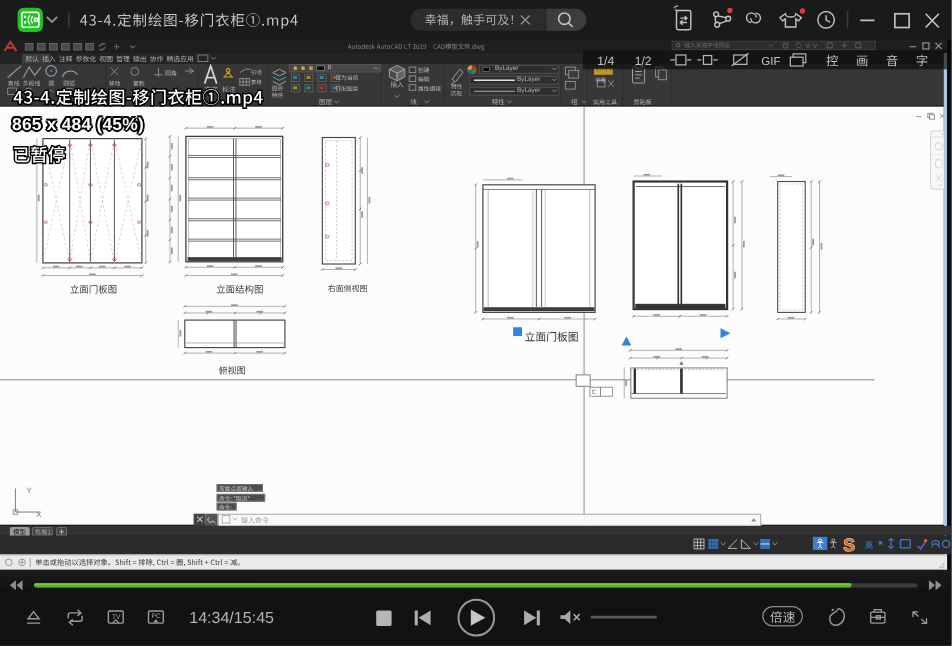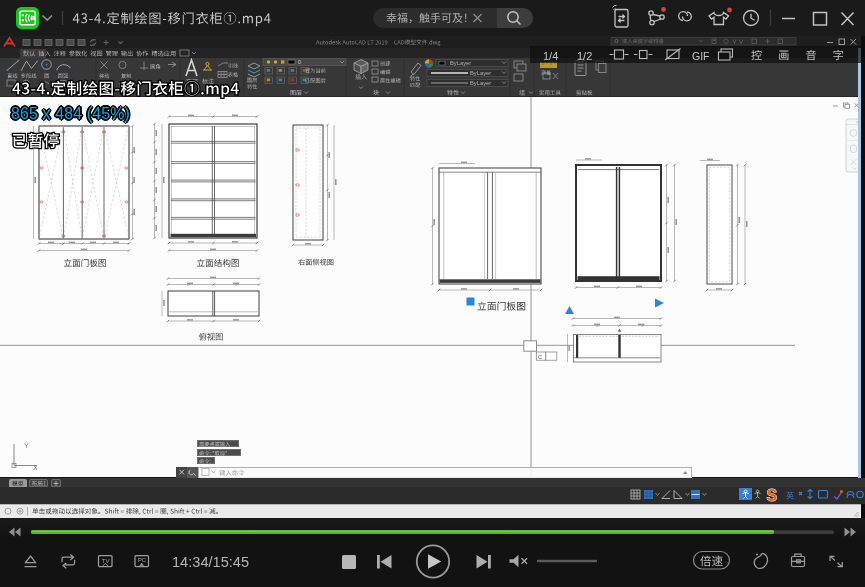--- a/index.html
+++ b/index.html
@@ -624,21 +624,21 @@
       <text x="692" y="59.5" font-family="Liberation Sans" font-size="10.5" fill="#c4c4c4">GIF</text>
       <path transform="translate(751.0,59.3)" fill="#c9c9c9" d="M7.78 -6.19C8.49 -5.56 9.44 -4.65 9.9 -4.13L10.45 -4.68C9.96 -5.19 9 -6.05 8.3 -6.65ZM6.27 -6.64C5.75 -5.9 4.93 -5.15 4.14 -4.65C4.3 -4.5 4.57 -4.17 4.67 -4.01C5.48 -4.59 6.41 -5.5 7.01 -6.37ZM1.84 -9.42V-7.24H0.48V-6.44H1.84V-3.76C1.28 -3.57 0.76 -3.42 0.36 -3.29L0.55 -2.45L1.84 -2.92V-0.18C1.84 -0.02 1.78 0.02 1.65 0.02C1.51 0.03 1.08 0.03 0.59 0.02C0.71 0.25 0.81 0.59 0.83 0.8C1.53 0.81 1.98 0.77 2.24 0.65C2.52 0.52 2.62 0.28 2.62 -0.18V-3.2L3.83 -3.64L3.7 -4.41L2.62 -4.03V-6.44H3.79V-7.24H2.62V-9.42ZM3.72 -0.22V0.53H10.8V-0.22H7.72V-3.04H10V-3.79H4.63V-3.04H6.87V-0.22ZM6.59 -9.22C6.74 -8.87 6.93 -8.42 7.07 -8.05H4.11V-6.09H4.87V-7.31H9.88V-6.2H10.68V-8.05H7.97C7.84 -8.44 7.59 -8.98 7.37 -9.42Z"></path>
       <path transform="translate(778.2,59.3)" fill="#c9c9c9" d="M1.03 -8.68V-7.88H10.19V-8.68ZM2.88 -6.63V-1.59H8.28V-6.63ZM3.6 -3.79H5.19V-2.31H3.6ZM5.94 -3.79H7.54V-2.31H5.94ZM3.6 -5.92H5.19V-4.46H3.6ZM5.94 -5.92H7.54V-4.46H5.94ZM1.01 -5.89V0.32H9.36V0.85H10.2V-5.97H9.36V-0.46H1.87V-5.89Z"></path>
       <path transform="translate(805.4,59.3)" fill="#c9c9c9" d="M4.87 -9.33C5.04 -9.05 5.2 -8.7 5.31 -8.39H1.25V-7.63H10.05V-8.39H6.25C6.14 -8.74 5.94 -9.17 5.7 -9.5ZM2.78 -7.38C3.07 -6.9 3.33 -6.24 3.43 -5.76H0.62V-5H10.6V-5.76H7.76C8.04 -6.23 8.32 -6.84 8.58 -7.38L7.67 -7.6C7.48 -7.07 7.15 -6.28 6.87 -5.76H3.91L4.31 -5.86C4.21 -6.33 3.93 -7.03 3.57 -7.56ZM2.99 -1.46H8.29V-0.24H2.99ZM2.99 -2.13V-3.29H8.29V-2.13ZM2.16 -4.01V0.91H2.99V0.48H8.29V0.88H9.16V-4.01Z"></path>
       <path transform="translate(832.6,59.3)" fill="#c9c9c9" d="M5.15 -4.07V-3.36H0.77V-2.55H5.15V-0.16C5.15 0 5.1 0.06 4.89 0.07C4.69 0.07 3.96 0.07 3.21 0.04C3.36 0.27 3.52 0.65 3.57 0.88C4.52 0.88 5.12 0.87 5.51 0.75C5.91 0.6 6.04 0.36 6.04 -0.13V-2.55H10.42V-3.36H6.04V-3.77C7.02 -4.3 8.03 -5.06 8.72 -5.78L8.15 -6.22L7.96 -6.17H2.61V-5.38H7.11C6.54 -4.88 5.81 -4.39 5.15 -4.07ZM4.75 -9.23C4.96 -8.94 5.17 -8.57 5.32 -8.24H0.9V-5.92H1.72V-7.44H9.44V-5.92H10.3V-8.24H6.31C6.15 -8.61 5.86 -9.12 5.57 -9.49Z"></path>
     </svg>
 <svg class="a" style="left:0;top:70px" width="300" height="90" viewBox="0 70 300 90">
       <path transform="translate(12,94.2)" fill="#ffffff" stroke="#000" stroke-width="2.6" paint-order="stroke" d="M5.29 0H6.97V-3.09H8.42V-4.49H6.97V-11.5H4.88L0.31 -4.29V-3.09H5.29ZM5.29 -4.49H2.14L4.38 -7.94C4.71 -8.53 5.02 -9.13 5.3 -9.72H5.37C5.34 -9.08 5.29 -8.11 5.29 -7.49Z M13.42 0.22C15.53 0.22 17.26 -1.01 17.26 -3.09C17.26 -4.63 16.22 -5.63 14.9 -5.97V-6.04C16.12 -6.49 16.89 -7.41 16.89 -8.74C16.89 -10.62 15.42 -11.7 13.36 -11.7C12.03 -11.7 10.99 -11.12 10.07 -10.31L11 -9.19C11.68 -9.83 12.41 -10.25 13.3 -10.25C14.39 -10.25 15.06 -9.63 15.06 -8.61C15.06 -7.46 14.31 -6.61 12.05 -6.61V-5.27C14.64 -5.27 15.44 -4.45 15.44 -3.18C15.44 -1.98 14.56 -1.28 13.27 -1.28C12.08 -1.28 11.24 -1.86 10.55 -2.53L9.68 -1.37C10.46 -0.51 11.61 0.22 13.42 0.22Z M19.22 -3.74H23.34V-5.07H19.22Z M29.69 0H31.38V-3.09H32.83V-4.49H31.38V-11.5H29.29L24.72 -4.29V-3.09H29.69ZM29.69 -4.49H26.54L28.79 -7.94C29.11 -8.53 29.43 -9.13 29.71 -9.72H29.77C29.74 -9.08 29.69 -8.11 29.69 -7.49Z M35.97 0.22C36.66 0.22 37.19 -0.33 37.19 -1.06C37.19 -1.79 36.66 -2.32 35.97 -2.32C35.3 -2.32 34.77 -1.79 34.77 -1.06C34.77 -0.33 35.3 0.22 35.97 0.22Z M42 -5.91C41.69 -3.15 40.86 -0.94 39.14 0.36C39.49 0.58 40.09 1.09 40.33 1.34C41.3 0.5 42.03 -0.59 42.56 -1.95C43.99 0.55 46.26 1.08 49.36 1.08H53.14C53.2 0.64 53.45 -0.08 53.68 -0.42C52.78 -0.41 50.14 -0.41 49.44 -0.41C48.64 -0.41 47.88 -0.44 47.19 -0.55V-3.31H51.7V-4.7H47.19V-6.96H50.92V-8.36H42.01V-6.96H45.66V-0.97C44.56 -1.45 43.68 -2.29 43.14 -3.78C43.28 -4.41 43.4 -5.07 43.5 -5.77ZM45.16 -12.89C45.4 -12.45 45.63 -11.93 45.8 -11.47H39.85V-7.82H41.3V-10.06H51.53V-7.82H53.04V-11.47H47.5C47.33 -12.01 46.96 -12.75 46.63 -13.31Z M64.92 -11.79V-3.07H66.29V-11.79ZM67.71 -12.96V-0.56C67.71 -0.31 67.62 -0.23 67.39 -0.23C67.11 -0.22 66.25 -0.22 65.37 -0.25C65.58 0.19 65.78 0.86 65.84 1.26C67.03 1.26 67.92 1.23 68.43 0.98C68.95 0.73 69.13 0.31 69.13 -0.56V-12.96ZM56.62 -12.84C56.31 -11.34 55.78 -9.77 55.09 -8.74C55.44 -8.61 56.01 -8.39 56.33 -8.22H55.23V-6.86H58.95V-5.49H55.9V0.05H57.23V-4.17H58.95V1.29H60.35V-4.17H62.16V-1.36C62.16 -1.2 62.11 -1.15 61.97 -1.15C61.8 -1.14 61.35 -1.14 60.77 -1.15C60.94 -0.8 61.13 -0.28 61.16 0.11C61.99 0.11 62.6 0.09 63 -0.12C63.41 -0.34 63.5 -0.72 63.5 -1.33V-5.49H60.35V-6.86H63.99V-8.22H60.35V-9.66H63.36V-11H60.35V-13.09H58.95V-11H57.57C57.73 -11.51 57.87 -12.04 57.98 -12.56ZM58.95 -8.22H56.4C56.65 -8.63 56.89 -9.11 57.09 -9.66H58.95Z M71.09 -0.94 71.43 0.5C72.81 -0.03 74.54 -0.72 76.19 -1.39L75.93 -2.62C74.13 -1.98 72.31 -1.31 71.09 -0.94ZM71.43 -6.54C71.65 -6.65 71.99 -6.72 73.38 -6.91C72.87 -6.07 72.42 -5.41 72.2 -5.13C71.75 -4.56 71.42 -4.2 71.07 -4.1C71.23 -3.73 71.46 -3.04 71.54 -2.76C71.89 -2.98 72.43 -3.17 75.99 -4.09C75.96 -4.38 75.93 -4.96 75.94 -5.35L73.55 -4.79C74.55 -6.13 75.52 -7.71 76.3 -9.25L75.02 -10C74.76 -9.39 74.44 -8.77 74.13 -8.19L72.76 -8.05C73.59 -9.41 74.4 -11.08 74.96 -12.65L73.57 -13.26C73.07 -11.4 72.1 -9.36 71.79 -8.86C71.5 -8.33 71.23 -7.97 70.95 -7.89C71.12 -7.52 71.36 -6.82 71.43 -6.54ZM80.45 -13.23C79.51 -11.12 77.86 -9.27 76.07 -8.11C76.3 -7.77 76.67 -7 76.78 -6.66C77.22 -6.96 77.64 -7.3 78.05 -7.68V-6.69H83.54V-7.96C83.98 -7.55 84.4 -7.19 84.82 -6.88C84.94 -7.29 85.27 -7.94 85.54 -8.28C84.13 -9.17 82.45 -10.76 81.46 -12.15L81.78 -12.79ZM83.46 -8.02H78.42C79.3 -8.88 80.11 -9.87 80.79 -10.95C81.53 -9.95 82.49 -8.91 83.46 -8.02ZM76.75 1.01C77.21 0.8 77.91 0.7 83.4 0.12C83.63 0.58 83.84 1 83.96 1.34L85.24 0.73C84.82 -0.3 83.82 -1.92 82.93 -3.1L81.76 -2.59C82.09 -2.12 82.43 -1.58 82.76 -1.05L78.84 -0.67C79.47 -1.65 80.23 -3 80.78 -3.93H84.97V-5.3H76.72V-3.93H79.19C78.62 -2.93 77.61 -1.23 77.28 -0.86C77.02 -0.55 76.63 -0.44 76.3 -0.36C76.44 -0.06 76.69 0.66 76.75 1.01Z M92.22 -4.27C93.5 -4.01 95.12 -3.45 96.01 -3.01L96.62 -3.96C95.71 -4.38 94.11 -4.88 92.83 -5.13ZM90.72 -2.28C92.89 -2.03 95.59 -1.4 97.09 -0.86L97.74 -1.92C96.18 -2.45 93.51 -3.03 91.41 -3.26ZM87.73 -12.53V1.33H89.15V0.7H99.41V1.33H100.88V-12.53ZM89.15 -0.61V-11.19H99.41V-0.61ZM92.91 -11.03C92.13 -9.81 90.8 -8.63 89.49 -7.88C89.77 -7.66 90.27 -7.22 90.49 -6.99C90.89 -7.25 91.3 -7.57 91.7 -7.91C92.13 -7.49 92.61 -7.1 93.16 -6.74C91.91 -6.19 90.53 -5.77 89.22 -5.52C89.47 -5.26 89.77 -4.68 89.91 -4.32C91.39 -4.68 92.98 -5.24 94.4 -5.99C95.67 -5.34 97.09 -4.82 98.51 -4.52C98.68 -4.85 99.05 -5.37 99.33 -5.63C98.05 -5.85 96.77 -6.22 95.62 -6.71C96.74 -7.46 97.69 -8.35 98.35 -9.36L97.52 -9.86L97.3 -9.8H93.53C93.75 -10.06 93.95 -10.34 94.12 -10.62ZM92.53 -8.69 96.26 -8.67C95.74 -8.19 95.09 -7.74 94.36 -7.33C93.64 -7.74 93.03 -8.19 92.53 -8.69Z M103.18 -3.74H107.3V-5.07H103.18Z M113.64 -13.06C112.54 -12.56 110.75 -12.09 109.17 -11.81C109.35 -11.48 109.53 -11 109.6 -10.67C110.14 -10.75 110.73 -10.84 111.31 -10.97V-8.72H109V-7.35H110.97C110.45 -5.68 109.61 -3.79 108.78 -2.71C109.02 -2.36 109.36 -1.75 109.49 -1.33C110.14 -2.26 110.8 -3.71 111.31 -5.19V1.33H112.68V-5.48C113.11 -4.8 113.56 -4.02 113.76 -3.57L114.59 -4.74C114.31 -5.12 113.07 -6.61 112.68 -7.02V-7.35H114.53V-8.72H112.68V-11.28C113.34 -11.45 113.98 -11.64 114.53 -11.87ZM117.05 -2.9C117.6 -2.56 118.21 -2.09 118.66 -1.67C117.32 -0.76 115.71 -0.16 114.03 0.19C114.29 0.48 114.63 1.01 114.79 1.39C118.67 0.42 122.04 -1.59 123.4 -5.69L122.45 -6.13L122.18 -6.07H119.84C120.13 -6.43 120.39 -6.8 120.61 -7.18L119.17 -7.46C120.66 -8.41 121.89 -9.66 122.62 -11.29L121.67 -11.76L121.48 -11.72H118.83C119.16 -12.09 119.45 -12.48 119.72 -12.87L118.22 -13.17C117.49 -12.04 116.13 -10.76 114.2 -9.84C114.53 -9.63 114.98 -9.14 115.18 -8.81C116.1 -9.31 116.9 -9.89 117.6 -10.48H120.56C120.09 -9.84 119.5 -9.28 118.83 -8.8C118.39 -9.14 117.83 -9.53 117.36 -9.78L116.29 -9.08C116.72 -8.8 117.26 -8.41 117.65 -8.08C116.62 -7.53 115.48 -7.13 114.32 -6.86C114.57 -6.57 114.92 -6.07 115.09 -5.73C116.51 -6.1 117.88 -6.66 119.1 -7.41C118.3 -6.02 116.76 -4.51 114.45 -3.46C114.76 -3.23 115.18 -2.75 115.38 -2.42C116.74 -3.12 117.85 -3.93 118.75 -4.82H121.48C121.05 -3.93 120.45 -3.17 119.75 -2.51C119.28 -2.92 118.67 -3.34 118.16 -3.63Z M126.19 -12.48C126.98 -11.58 127.95 -10.3 128.38 -9.5L129.6 -10.36C129.13 -11.14 128.12 -12.36 127.32 -13.23ZM125.67 -9.89V1.29H127.17V-9.89ZM129.94 -12.62V-11.2H137.12V-0.5C137.12 -0.19 137.03 -0.09 136.72 -0.09C136.4 -0.06 135.3 -0.06 134.25 -0.11C134.47 0.27 134.7 0.9 134.77 1.29C136.25 1.31 137.21 1.28 137.82 1.05C138.42 0.81 138.62 0.39 138.62 -0.5V-12.62Z M146.83 -12.82C147.17 -12.17 147.53 -11.33 147.7 -10.7H141.18V-9.28H146.64C145.26 -7.52 143.04 -5.83 140.73 -4.84C141 -4.54 141.39 -3.93 141.57 -3.57C142.48 -3.99 143.37 -4.49 144.19 -5.07V-1.39C144.19 -0.61 143.6 -0.08 143.24 0.16C143.49 0.41 143.9 0.97 144.04 1.28C144.48 0.97 145.15 0.73 149.95 -0.78C149.84 -1.11 149.69 -1.72 149.62 -2.14L145.69 -0.97V-6.22C146.58 -6.97 147.39 -7.82 148.08 -8.67C148.87 -4.59 150.34 -1.67 154.4 0.9C154.58 0.45 155.05 -0.11 155.44 -0.41C153.52 -1.48 152.21 -2.68 151.28 -4.1C152.4 -4.96 153.73 -6.13 154.76 -7.21L153.49 -8.1C152.76 -7.21 151.64 -6.15 150.61 -5.3C150.04 -6.47 149.67 -7.78 149.4 -9.28H154.97V-10.7H148.33L149.34 -11.03C149.19 -11.64 148.73 -12.57 148.33 -13.28Z M159.04 -13.17V-10.2H156.92V-8.83H158.83C158.4 -6.79 157.49 -4.41 156.54 -3.15C156.77 -2.78 157.12 -2.11 157.27 -1.68C157.93 -2.67 158.55 -4.21 159.04 -5.85V1.29H160.46V-6.41C160.85 -5.69 161.27 -4.9 161.45 -4.43L162.33 -5.46C162.08 -5.88 160.92 -7.57 160.46 -8.19V-8.83H162.3V-10.2H160.46V-13.17ZM164.36 -7.44H168.74V-4.65H164.36ZM170.85 -12.42H162.91V0.7H171.16V-0.73H164.36V-3.26H170.11V-8.81H164.36V-10.98H170.85Z M179.96 1.37C183.96 1.37 187.26 -1.87 187.26 -5.93C187.26 -9.95 183.99 -13.23 179.96 -13.23C175.94 -13.23 172.66 -9.95 172.66 -5.93C172.66 -1.9 175.94 1.37 179.96 1.37ZM179.96 0.86C176.22 0.86 173.18 -2.18 173.18 -5.93C173.18 -9.64 176.19 -12.71 179.96 -12.71C183.71 -12.71 186.75 -9.67 186.75 -5.93C186.75 -2.18 183.71 0.86 179.96 0.86ZM179.51 -1.95H181.1V-10.08H179.89C179.32 -9.77 178.7 -9.55 177.83 -9.39V-8.38H179.51Z M190.44 0.22C191.12 0.22 191.65 -0.33 191.65 -1.06C191.65 -1.79 191.12 -2.32 190.44 -2.32C189.77 -2.32 189.24 -1.79 189.24 -1.06C189.24 -0.33 189.77 0.22 190.44 0.22Z M194.47 0H196.26V-6.08C196.97 -6.86 197.6 -7.24 198.18 -7.24C199.16 -7.24 199.62 -6.66 199.62 -5.18V0H201.41V-6.08C202.13 -6.86 202.77 -7.24 203.35 -7.24C204.33 -7.24 204.77 -6.66 204.77 -5.18V0H206.57V-5.4C206.57 -7.58 205.73 -8.8 203.94 -8.8C202.86 -8.8 202 -8.13 201.15 -7.22C200.77 -8.21 200.07 -8.8 198.79 -8.8C197.71 -8.8 196.87 -8.17 196.12 -7.38H196.09L195.94 -8.6H194.47Z M209.53 3.48H211.32V0.7L211.28 -0.76C211.99 -0.14 212.77 0.22 213.52 0.22C215.46 0.22 217.22 -1.48 217.22 -4.43C217.22 -7.08 216 -8.8 213.84 -8.8C212.87 -8.8 211.93 -8.27 211.18 -7.64H211.15L211 -8.6H209.53ZM213.18 -1.29C212.67 -1.29 211.99 -1.5 211.32 -2.06V-6.26C212.04 -6.94 212.68 -7.3 213.35 -7.3C214.79 -7.3 215.36 -6.19 215.36 -4.4C215.36 -2.4 214.43 -1.29 213.18 -1.29Z M223.64 0H225.32V-3.09H226.77V-4.49H225.32V-11.5H223.23L218.66 -4.29V-3.09H223.64ZM223.64 -4.49H220.49L222.73 -7.94C223.06 -8.53 223.37 -9.13 223.65 -9.72H223.72C223.69 -9.08 223.64 -8.11 223.64 -7.49Z"></path>
 <path transform="translate(11.5,146.6)" fill="#ffffff" stroke="#000" stroke-width="2.6" paint-order="stroke" d="M1.47 -12.54V-11.06H11.7V-7.18H3.78V-9.62H2.22V-1.82C2.22 0.37 3.09 0.9 5.92 0.9C6.56 0.9 10.93 0.9 11.63 0.9C14.4 0.9 15.01 0.02 15.34 -2.96C14.9 -3.06 14.21 -3.31 13.81 -3.57C13.58 -1.1 13.31 -0.61 11.6 -0.61C10.59 -0.61 6.7 -0.61 5.87 -0.61C4.11 -0.61 3.78 -0.8 3.78 -1.81V-5.7H11.7V-4.91H13.28V-12.54Z M25.01 -12.45V-10.08C25.01 -8.77 24.9 -7.04 23.86 -5.76C24.18 -5.62 24.77 -5.22 25.01 -4.99C25.84 -6.02 26.18 -7.44 26.3 -8.74H28.11V-5.07H29.5V-8.74H31.26V-9.95H26.35V-10.05V-11.42C27.95 -11.55 29.66 -11.81 30.91 -12.18L30.18 -13.31C28.91 -12.9 26.8 -12.59 25.01 -12.45ZM20.14 -1.46H27.86V-0.35H20.14ZM20.14 -2.5V-3.58H27.86V-2.5ZM18.7 -4.74V1.34H20.14V0.82H27.86V1.33H29.36V-4.74ZM16.83 -7.2 16.94 -5.95 20.56 -6.34V-5.07H21.95V-6.48L24.21 -6.74L24.19 -7.82L21.95 -7.63V-8.62H24.35V-9.81H21.95V-10.8H20.56V-9.81H18.75C19.15 -10.27 19.57 -10.78 19.97 -11.34H24.3V-12.5H20.74L21.12 -13.14L19.6 -13.52C19.46 -13.18 19.28 -12.83 19.1 -12.5H16.82V-11.34H18.42C18.13 -10.91 17.89 -10.58 17.76 -10.42C17.44 -10.05 17.18 -9.79 16.91 -9.73C17.07 -9.36 17.3 -8.67 17.38 -8.38C17.52 -8.53 18.06 -8.62 18.72 -8.62H20.56V-7.5Z M39.68 -9.1H44.58V-7.97H39.68ZM38.3 -10.14V-6.91H46.03V-10.14ZM36.91 -6.08V-3.34H38.22V-4.85H45.95V-3.34H47.31V-6.08ZM40.98 -13.22C41.15 -12.9 41.34 -12.51 41.49 -12.16H37.22V-10.9H47.26V-12.16H43.12C42.93 -12.61 42.64 -13.18 42.35 -13.62ZM38.43 -3.82V-2.61H41.41V-0.27C41.41 -0.08 41.34 -0.02 41.09 -0.02C40.85 0 39.94 0 39.06 -0.03C39.26 0.35 39.46 0.88 39.52 1.28C40.75 1.28 41.6 1.28 42.19 1.1C42.78 0.9 42.93 0.51 42.93 -0.22V-2.61H45.76V-3.82ZM36.02 -13.47C35.2 -11.1 33.86 -8.77 32.43 -7.25C32.69 -6.88 33.1 -6.06 33.25 -5.71C33.63 -6.14 34.02 -6.62 34.38 -7.15V1.33H35.78V-9.41C36.4 -10.58 36.96 -11.81 37.39 -13.02Z"></path>
     </svg>
-<div class="a" style="left:11px;top:104.5px;font-size:15.8px;color:#0ea5e9;font-weight:normal;letter-spacing:0.2px;text-shadow:-1.3px -1.3px 0 #000,1.3px -1.3px 0 #000,-1.3px 1.3px 0 #000,1.3px 1.3px 0 #000,0 1.8px 0 #000,0 -1.8px 0 #000,1.8px 0 0 #000,-1.8px 0 0 #000">865 x 484 (45%)</div>
+<div class="a" style="left:11px;top:104.5px;font-size:15.8px;color:#ffffff;font-weight:bold;letter-spacing:0.2px;text-shadow:-1.3px -1.3px 0 #000,1.3px -1.3px 0 #000,-1.3px 1.3px 0 #000,1.3px 1.3px 0 #000,0 1.8px 0 #000,0 -1.8px 0 #000,1.8px 0 0 #000,-1.8px 0 0 #000">865 x 484 (45%)</div>
 <div class="a" style="left:0;top:518px;width:865px;height:69px;background:linear-gradient(#1a1a1a,#121212 30%,#121212)"></div>
 <svg class="a" style="left:0;top:518px" width="865" height="69" viewBox="0 518 865 69">
       <polygon points="14.5,527.5 9,532 14.5,536.5" fill="#8f8f8f"></polygon>
       <polygon points="20.5,527.5 15,532 20.5,536.5" fill="#8f8f8f"></polygon>
       <rect x="31" y="530.3" width="803" height="3.8" rx="1.9" fill="#3c3c3c"></rect>
       <rect x="31" y="530.3" width="743" height="3.8" rx="1.9" fill="#5cb62c"></rect>
       <rect x="31" y="530.3" width="743" height="1.6" rx="0.8" fill="#74cc40" opacity="0.85"></rect>
       <polygon points="844.5,527.5 850,532 844.5,536.5" fill="#8f8f8f"></polygon>
       <polygon points="850.5,527.5 856,532 850.5,536.5" fill="#8f8f8f"></polygon>
       <g stroke="#9c9c9c" stroke-width="1.25" fill="none">

